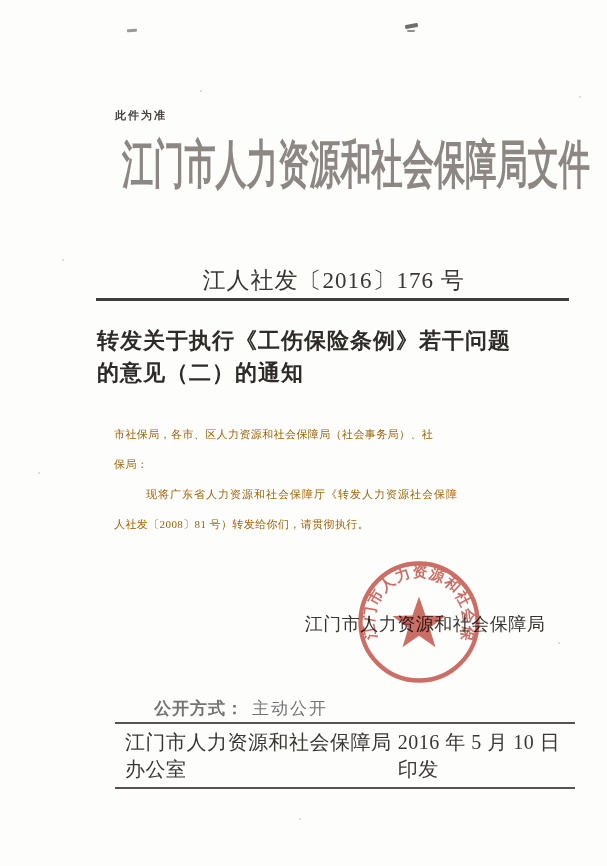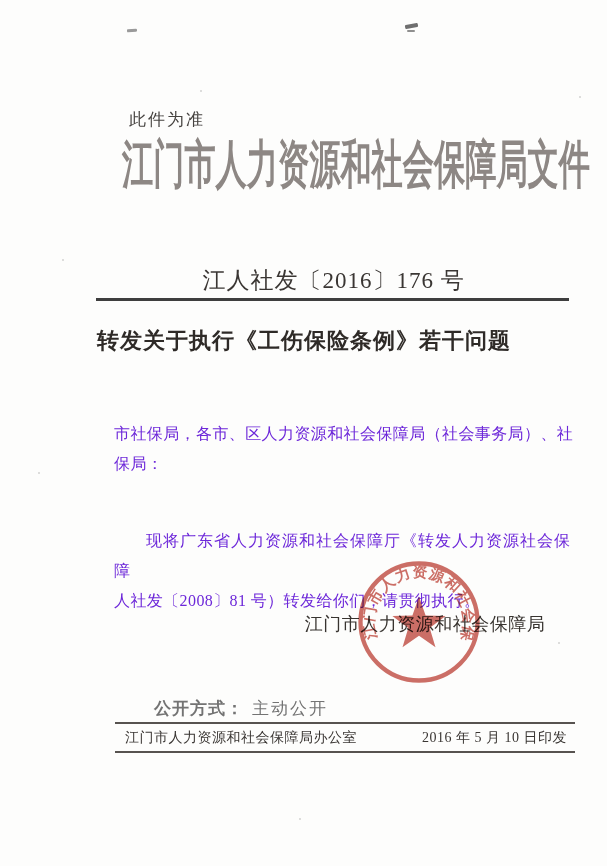--- a/index.html
+++ b/index.html
@@ -4,22 +4,22 @@
 <style>
   html,body{margin:0;padding:0;}
   body{
     width:607px;height:866px;position:relative;overflow:hidden;
     background:#fdfdfc;
     font-family:"Liberation Serif","DejaVu Serif",serif;
   }
   .abs{position:absolute;}
   
   .stamp-note{
-    left:129px;top:108px;
-    font-size:17px;font-weight:normal;letter-spacing:2px;color:#464340;
+    left:115px;top:108px;
+    font-size:11px;font-weight:bold;letter-spacing:2px;color:#464340;
   }
   
   .letterhead{
     left:122px;top:133px;height:64px;line-height:64px;
     font-size:52px;font-weight:bold;white-space:nowrap;
     color:#8d8784;letter-spacing:0px;
     transform:scaleX(0.60);transform-origin:left top;
   }
   .doc-number{
     left:97px;top:265px;width:473px;text-align:center;
@@ -28,23 +28,23 @@
   .rule-thick{
     left:96px;top:298px;width:473px;height:3px;background:#3e3e3e;
   }
   .doc-title{
     left:97px;top:325px;width:473px;text-align:left;
     font-size:22px;font-weight:bold;line-height:32px;
     color:#2e2a27;letter-spacing:1px;
   }
   .body-text{
     left:114px;top:419px;width:460px;
-    font-size:16px;line-height:30px;letter-spacing:0.4px;color:#6d28d9;
+    font-size:11px;line-height:30px;letter-spacing:0.4px;color:#a16207;
   }
-  .body-text .indent{text-indent:32px;letter-spacing:1px;margin-top:47px;}
+  .body-text .indent{text-indent:32px;letter-spacing:1px;}
   .sig-block{
     left:300px;top:612px;width:250px;text-align:center;color:#383430;
   }
   .sig-org{font-size:18px;letter-spacing:0.5px;white-space:nowrap;}
   .sig-date{margin-top:8px;font-size:17px;letter-spacing:1px;white-space:nowrap;}
   .date-gap{display:inline-block;width:30px;}
   .seal{
     left:353px;top:556px;width:132px;height:132px;
     opacity:0.85;mix-blend-mode:multiply;
   }
@@ -55,21 +55,21 @@
     font-family:"Liberation Serif","DejaVu Serif",serif;
   }
   .disclosure{left:154px;top:697px;font-size:17px;color:#737373;}
   .disclosure .label{font-weight:bold;letter-spacing:1px;}
   .disclosure .value{margin-left:8px;letter-spacing:2px;}
   .footer{
     left:115px;top:722px;width:460px;
     border-top:2px solid #575350;border-bottom:2px solid #575350;
     padding:5px 8px 4px 10px;box-sizing:border-box;
     display:flex;justify-content:space-between;align-items:center;
-    font-size:14px;color:#3a3633;letter-spacing:0.5px;
+    font-size:20px;color:#3a3633;letter-spacing:0.5px;
   }
   
   .speck{position:absolute;background:#9a9a9a;border-radius:1px;}
   .dot{position:absolute;width:2px;height:2px;border-radius:50%;background:#d2d2d2;}
 </style>
 </head>
 <body>
 
 <div>
 
@@ -86,20 +86,21 @@
   <div class="stamp-note abs">此件为准</div>
 
   <div class="letterhead abs">江门市人力资源和社会保障局文件</div>
 
   <div class="doc-number abs">江人社发〔2016〕176 号</div>
 
   <div class="rule-thick abs"></div>
 
   <div class="doc-title abs">
     <div>转发关于执行《工伤保险条例》若干问题</div>
+    <div>的意见（二）的通知</div>
   </div>
 
   <div class="body-text abs">
     <div class="line">市社保局，各市、区人力资源和社会保障局（社会事务局）、社</div>
     <div class="line">保局：</div>
     <div class="line indent">现将广东省人力资源和社会保障厅《转发人力资源社会保障</div>
     <div class="line">人社发〔2008〕81 号）转发给你们，请贯彻执行。</div>
   </div>
 
   <div class="sig-block abs">

